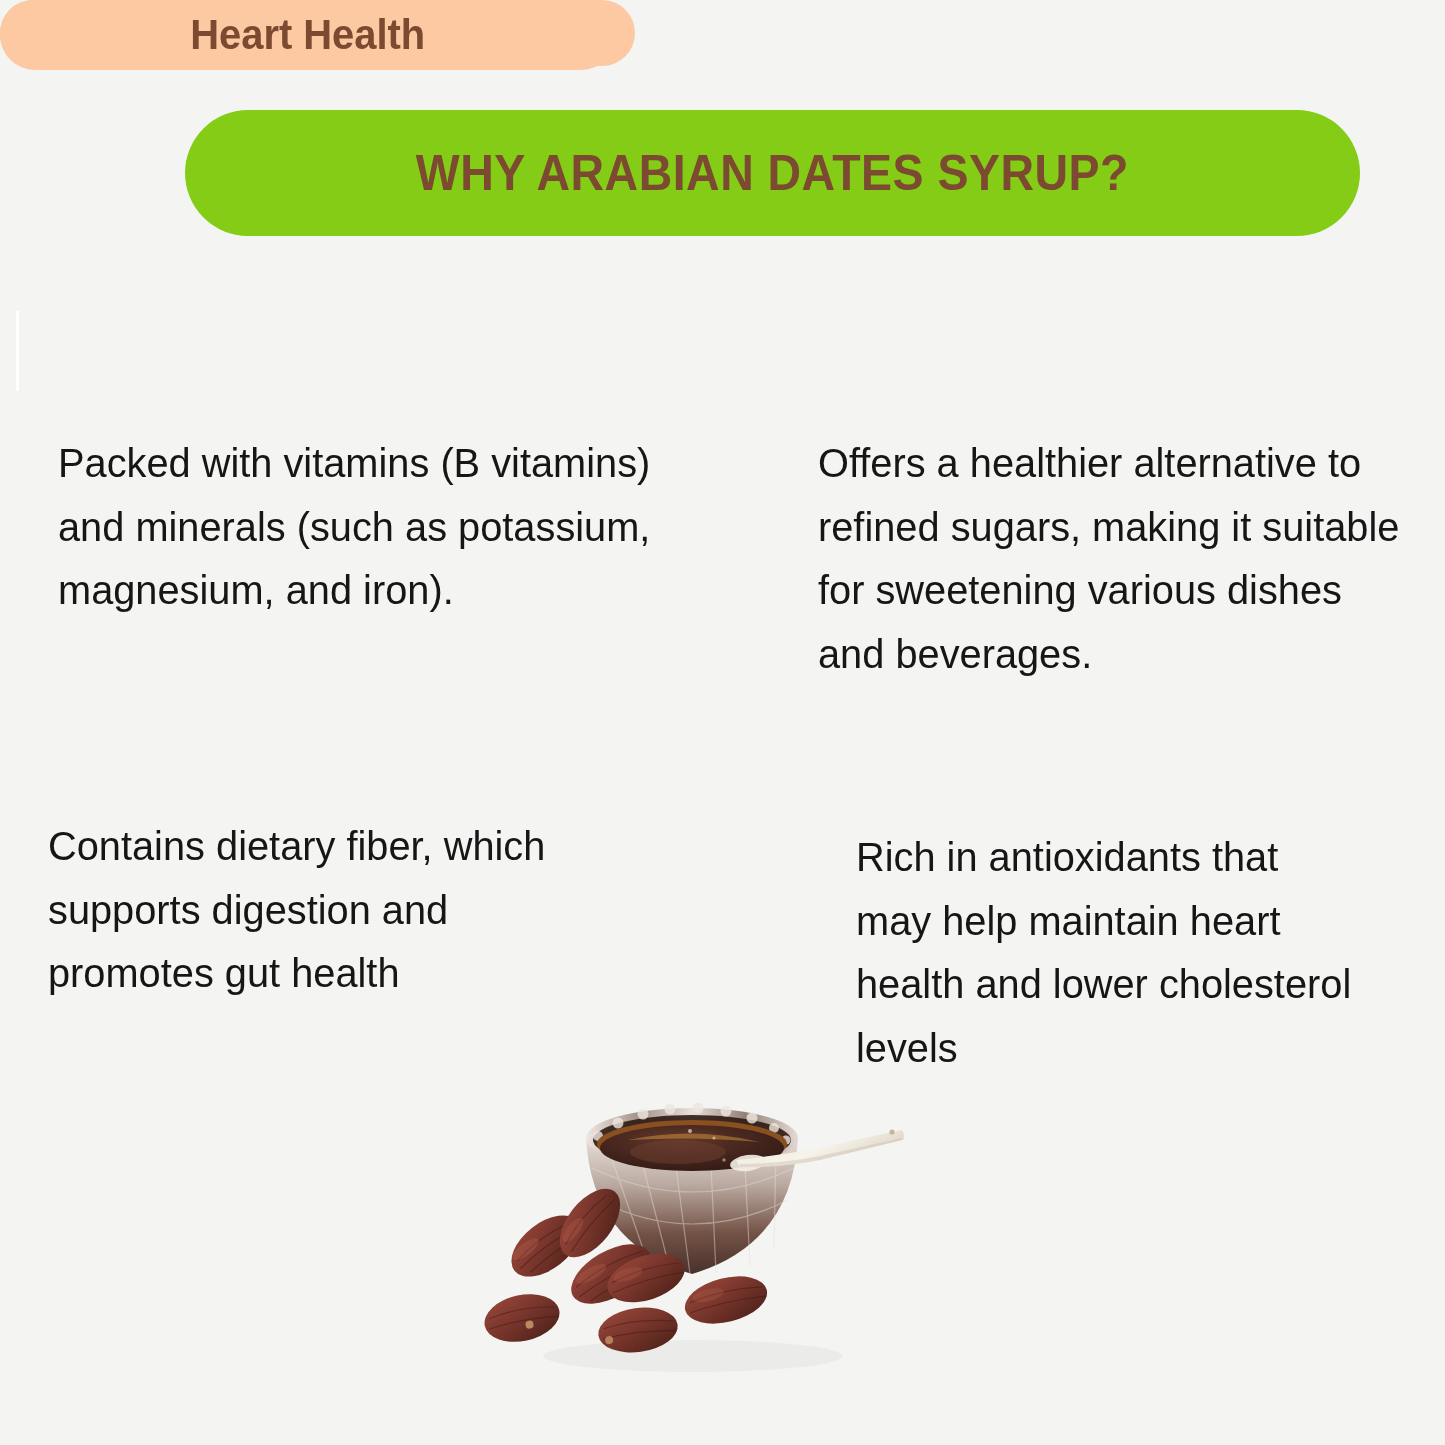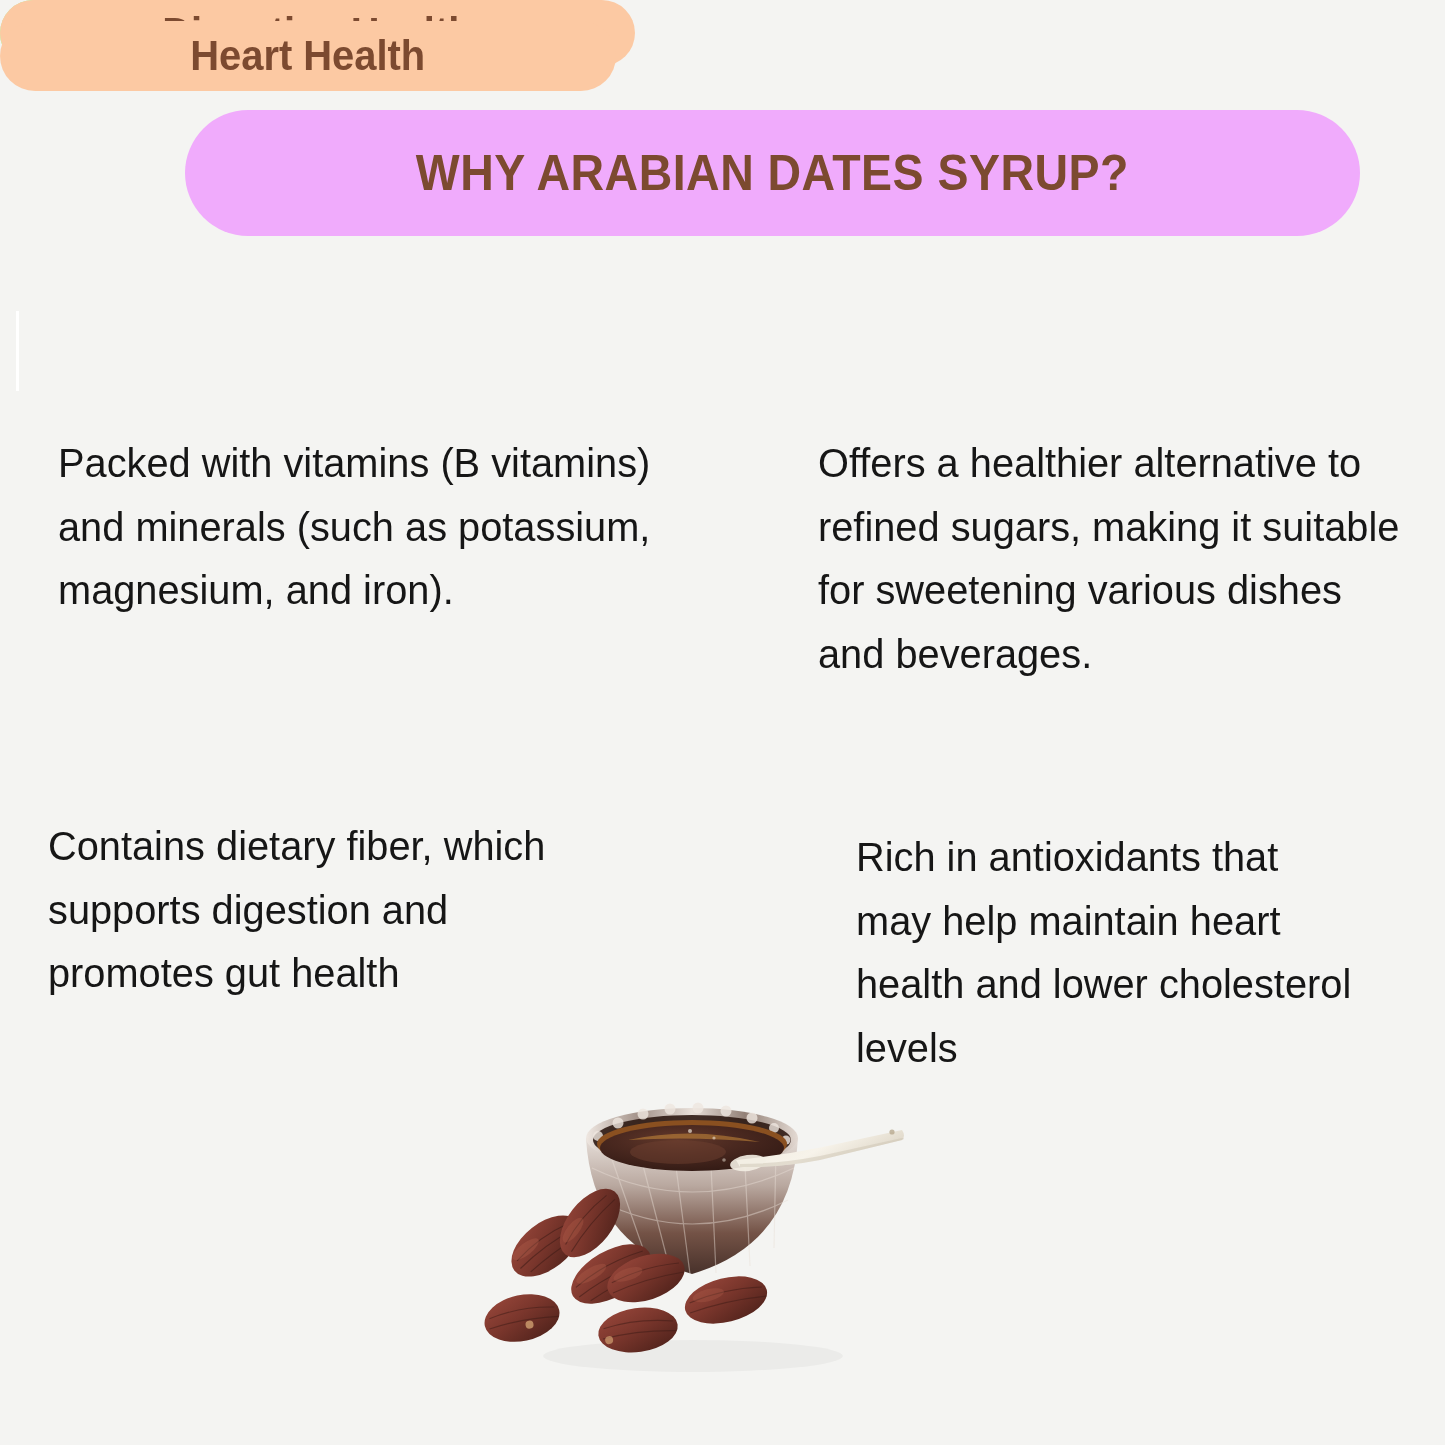--- a/index.html
+++ b/index.html
@@ -22,21 +22,21 @@
     height: 1445px;
   }
 
   
   .title-pill {
     position: absolute;
     left: 185px;
     top: 110px;
     width: 1175px;
     height: 126px;
-    background: #f0abfc;
+    background: #84cc16;
     border-radius: 63px;
     display: flex;
     align-items: center;
     justify-content: center;
   }
   .title-text {
     font-family: "Liberation Sans Narrow", "Liberation Sans", sans-serif;
     font-weight: bold;
     font-size: 50px;
     letter-spacing: 0.5px;
@@ -85,21 +85,21 @@
 
   
   #card-sweetener .pill   { left: 798px; top: 320px;  width: 616px; height: 67px; }
   #card-sweetener .body-text { left: 818px; top: 432px; width: 610px; }
 
   
   #card-digestive .pill   { left: 40px;  top: 722px;  width: 635px; height: 66px; }
   #card-digestive .body-text { left: 48px; top: 815px; width: 580px; }
 
   
-  #card-heart .pill       { left: 798px; top: 718px;  width: 616px; height: 70px; margin-top: 21px; }
+  #card-heart .pill       { left: 798px; top: 718px;  width: 616px; height: 70px; }
   #card-heart .body-text  { left: 856px; top: 826px; width: 520px; }
 
   
   .edge-stripe {
     position: absolute;
     left: 16px;
     top: 311px;
     width: 3px;
     height: 80px;
     background: #ffffff;

